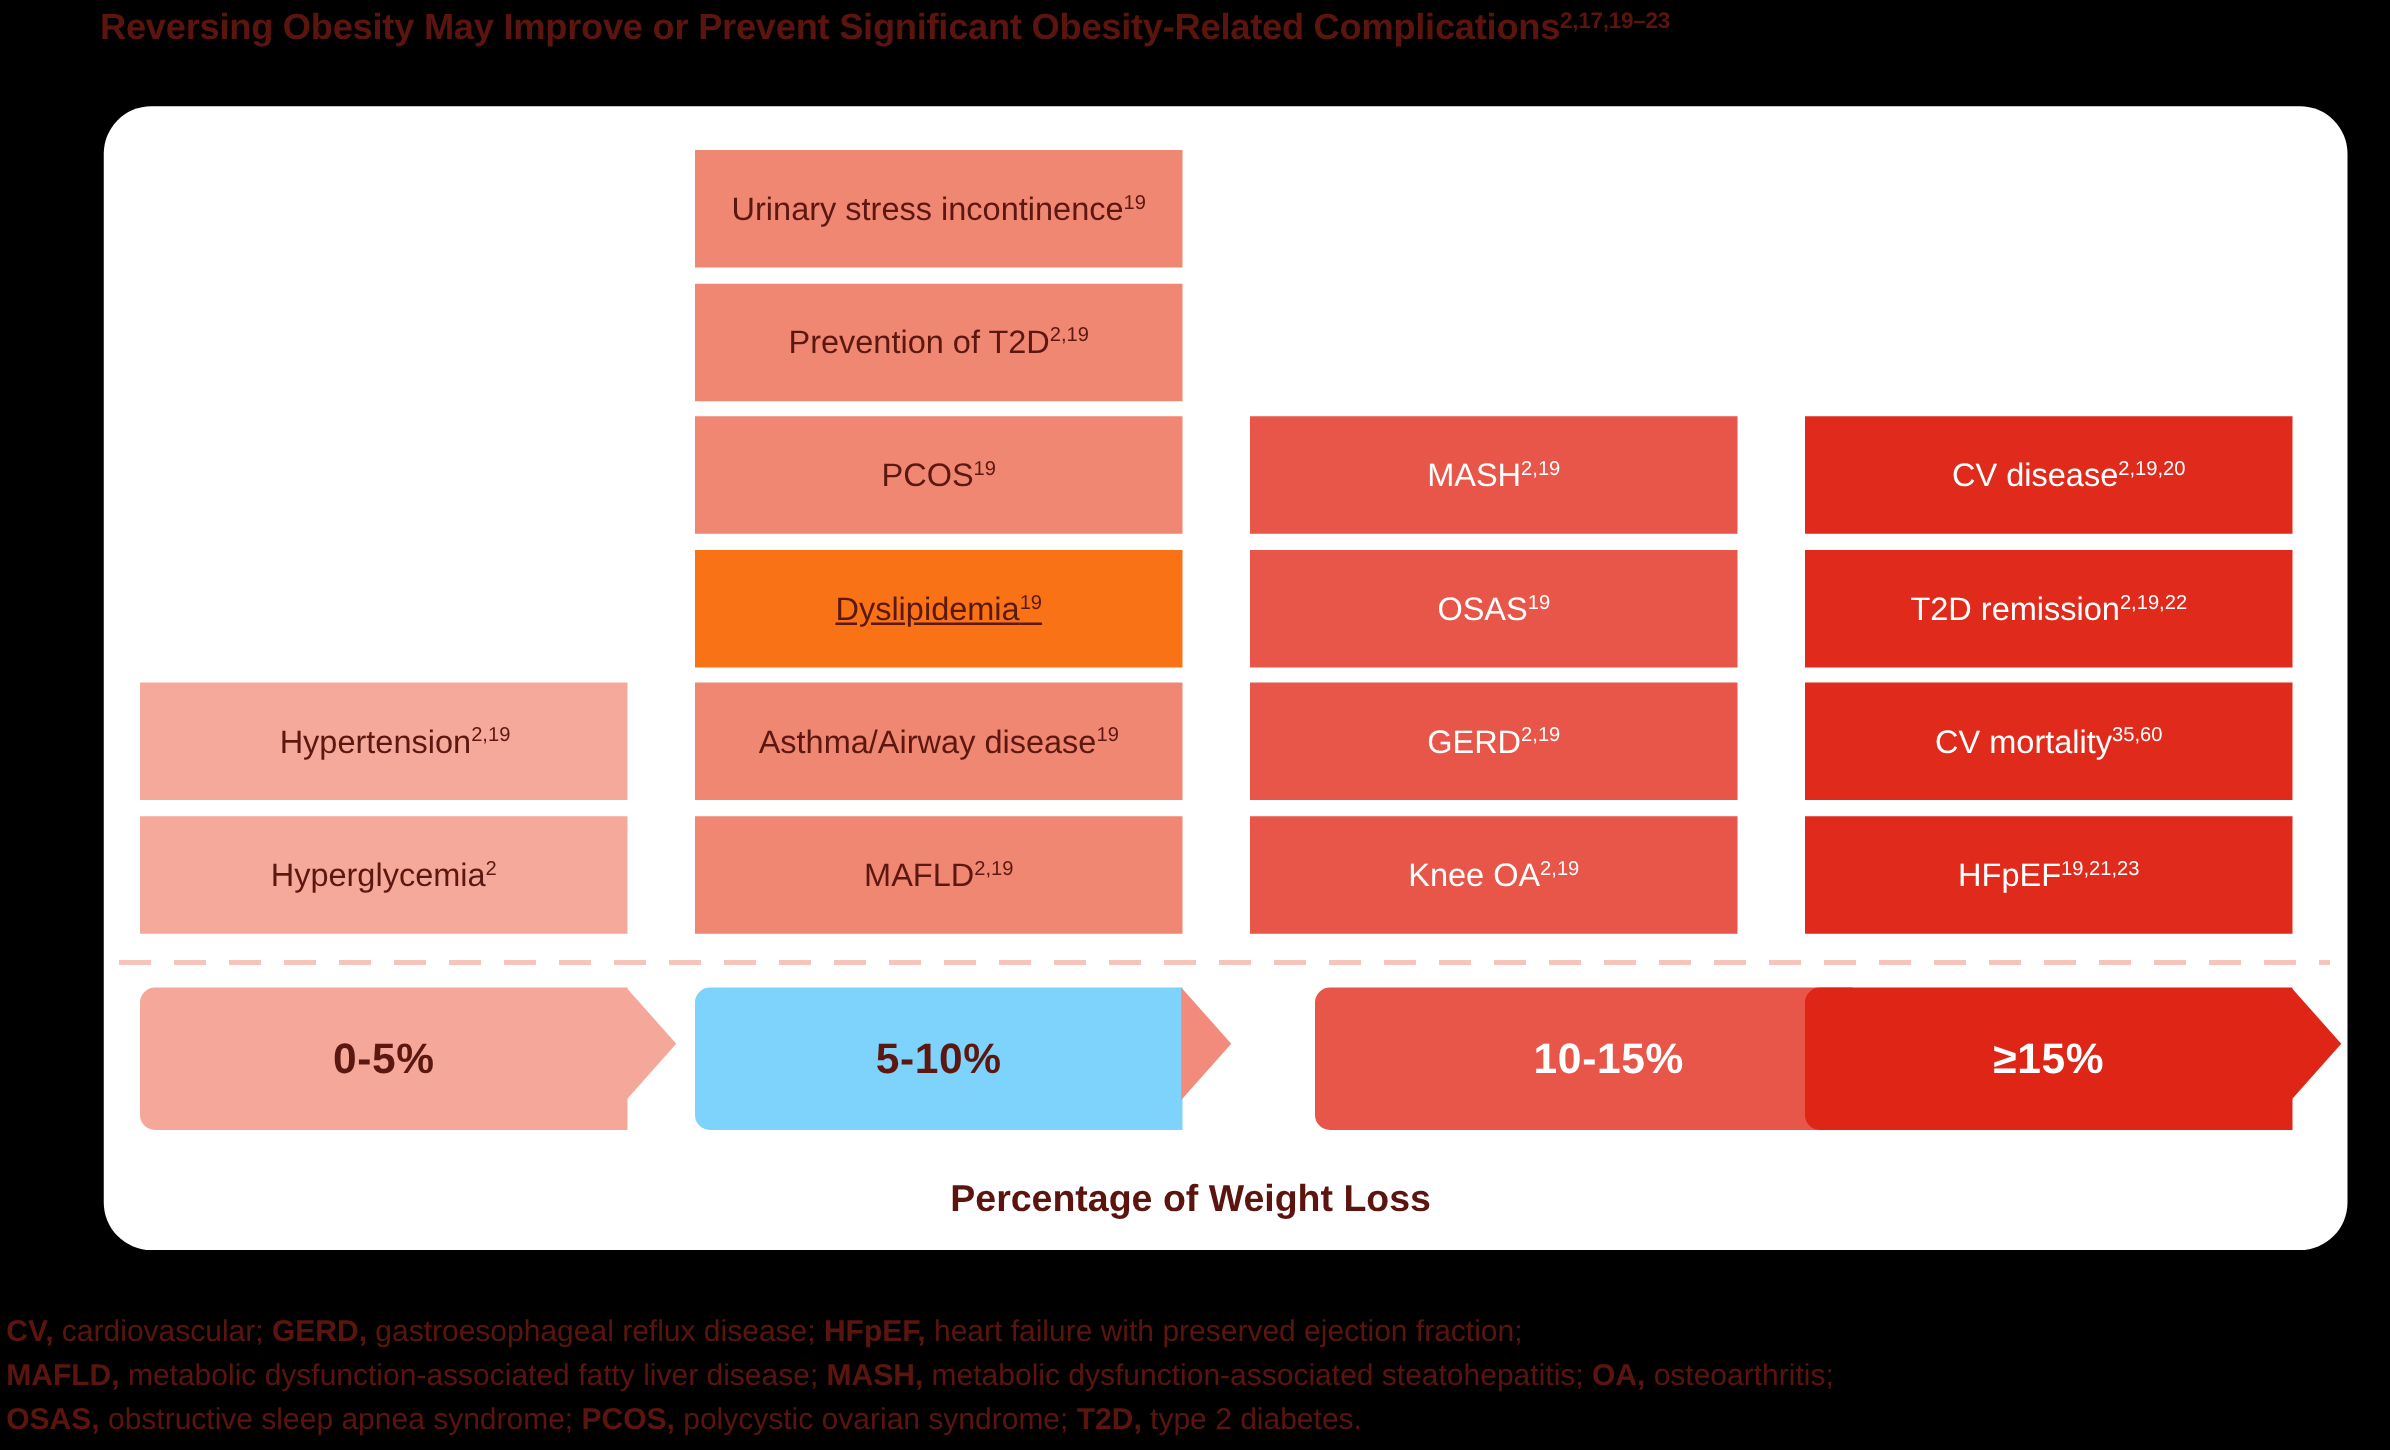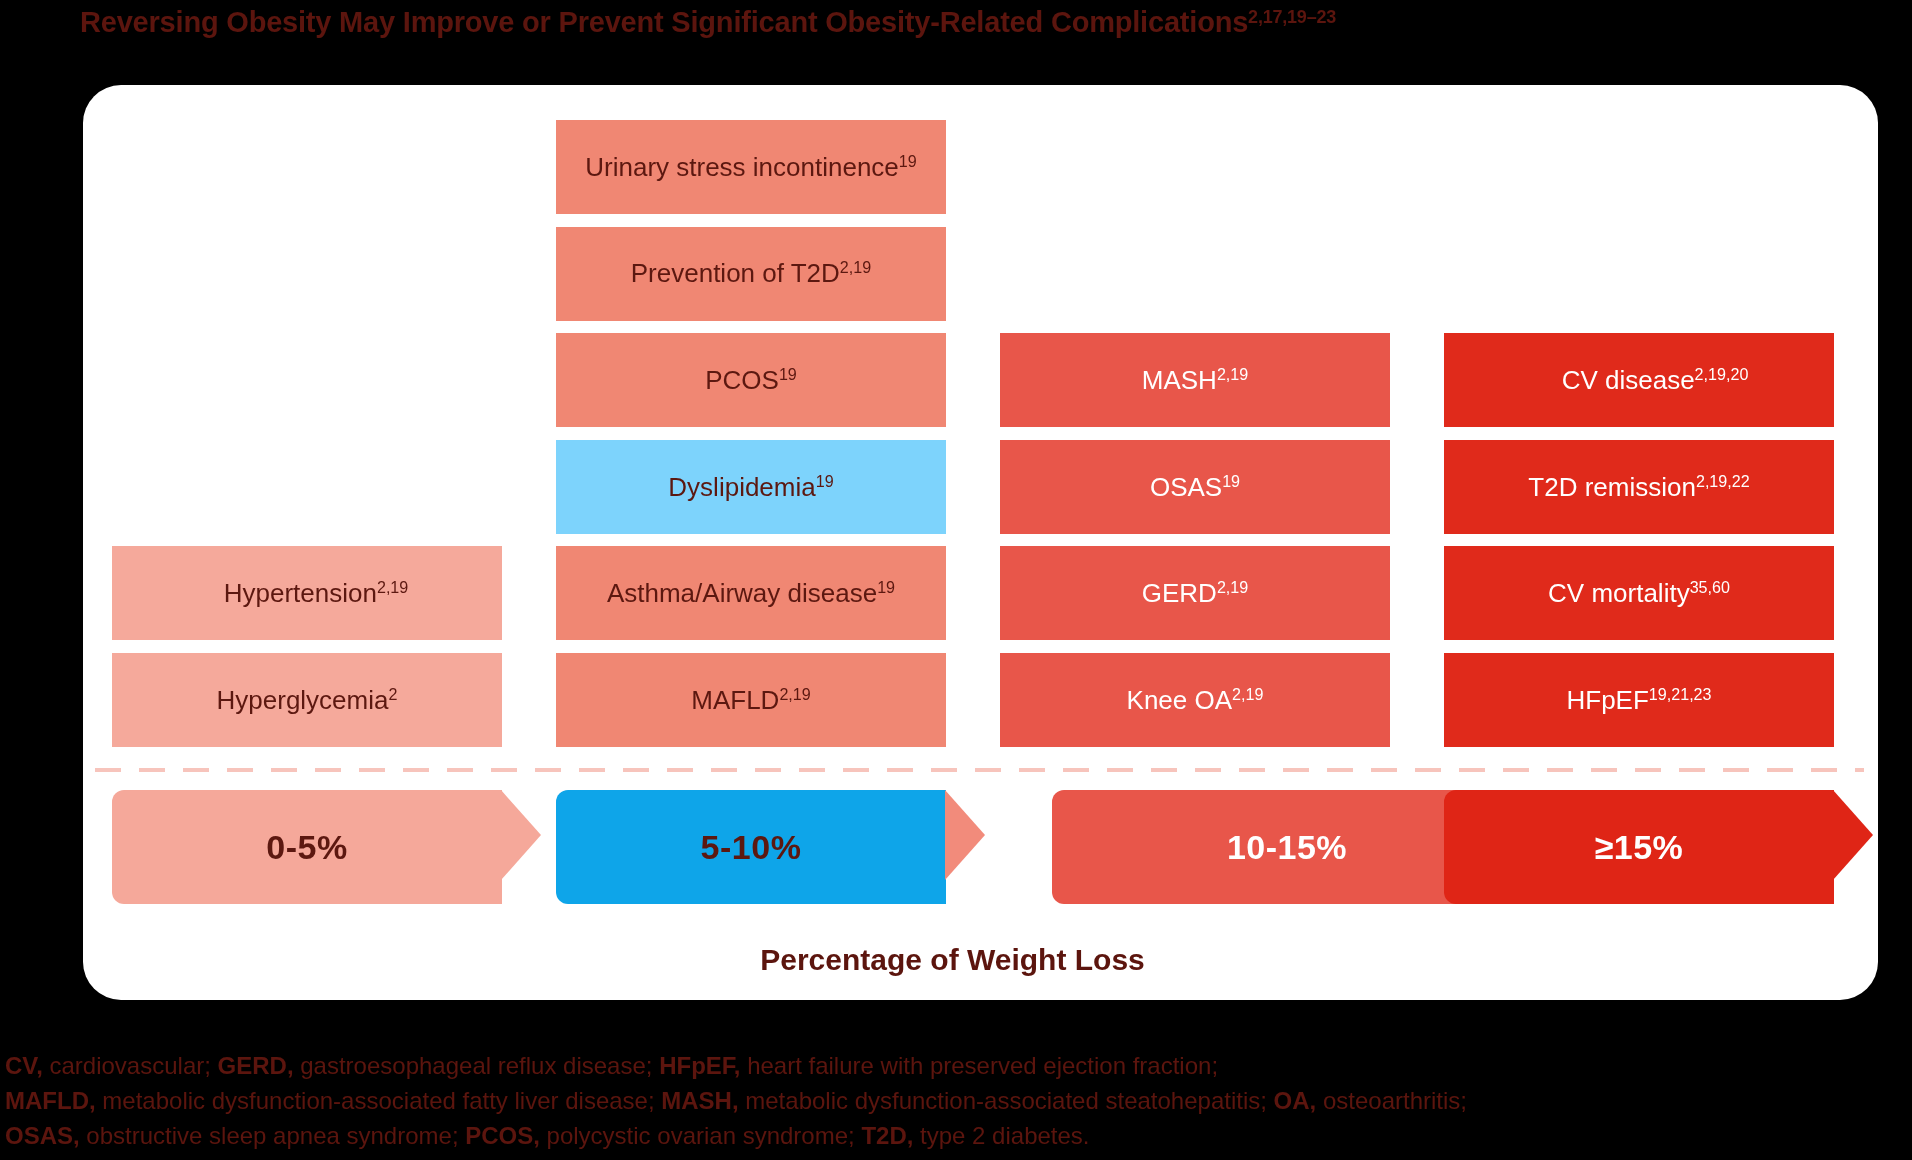--- a/index.html
+++ b/index.html
@@ -47,21 +47,21 @@
         </div>
         <div class="box" style="grid-area: 1 / 2; background: rgb(240, 135, 115); color: rgb(92, 24, 16);">
           <span>Urinary stress incontinence<sup>19</sup></span>
         </div>
         <div class="box" style="grid-area: 2 / 2; background: rgb(240, 135, 115); color: rgb(92, 24, 16);">
           <span>Prevention of T2D<sup>2,19</sup></span>
         </div>
         <div class="box" style="grid-area: 3 / 2; background: rgb(240, 135, 115); color: rgb(92, 24, 16);">
           <span>PCOS<sup>19</sup></span>
         </div>
-        <div class="box" style="grid-area: 4 / 2; background: #7dd3fc; color: rgb(92, 24, 16);">
+        <div class="box" style="grid-area: 4 / 2; background: #f97316; color: rgb(92, 24, 16); text-decoration: underline;">
           <span>Dyslipidemia<sup>19</sup></span>
         </div>
         <div class="box" style="grid-area: 5 / 2; background: rgb(240, 135, 115); color: rgb(92, 24, 16);">
           <span>Asthma/Airway disease<sup>19</sup></span>
         </div>
         <div class="box" style="grid-area: 6 / 2; background: rgb(240, 135, 115); color: rgb(92, 24, 16);">
           <span>MAFLD<sup>2,19</sup></span>
         </div>
         <div class="box" style="grid-area: 3 / 3; background: rgb(232, 86, 74); color: rgb(255, 255, 255);">
           <span>MASH<sup>2,19</sup></span>
@@ -86,21 +86,21 @@
         </div>
         <div class="box" style="grid-area: 6 / 4; background: rgb(224, 42, 27); color: rgb(255, 255, 255);">
           <span>HFpEF<sup>19,21,23</sup></span>
         </div>
       </div>
     <div class="dashed"></div>
     <div class="arrows" id="arrows">
         <div class="arrow" style="left: 0px; background: rgb(245, 168, 154); color: rgb(92, 24, 16); --c: #F5A89A;">
           <span>0-5%</span>
         </div>
-        <div class="arrow" style="left: 444px; background: #0ea5e9; color: rgb(92, 24, 16); --c: #F28B7B;">
+        <div class="arrow" style="left: 444px; background: #7dd3fc; color: rgb(92, 24, 16); --c: #F28B7B;">
           <span>5-10%</span>
         </div>
         <div class="arrow" style="left: 940px; background: rgb(232, 86, 74); color: #ffffff; padding-left: 40px; --c: #E8564A;">
           <span>10-15%</span>
         </div>
         <div class="arrow" style="left: 1332px; background: rgb(223, 37, 22); color: rgb(255, 255, 255); --c: #DF2516;">
           <span>≥15%</span>
         </div>
       </div>
     <div class="axis-label">Percentage of Weight Loss</div>

